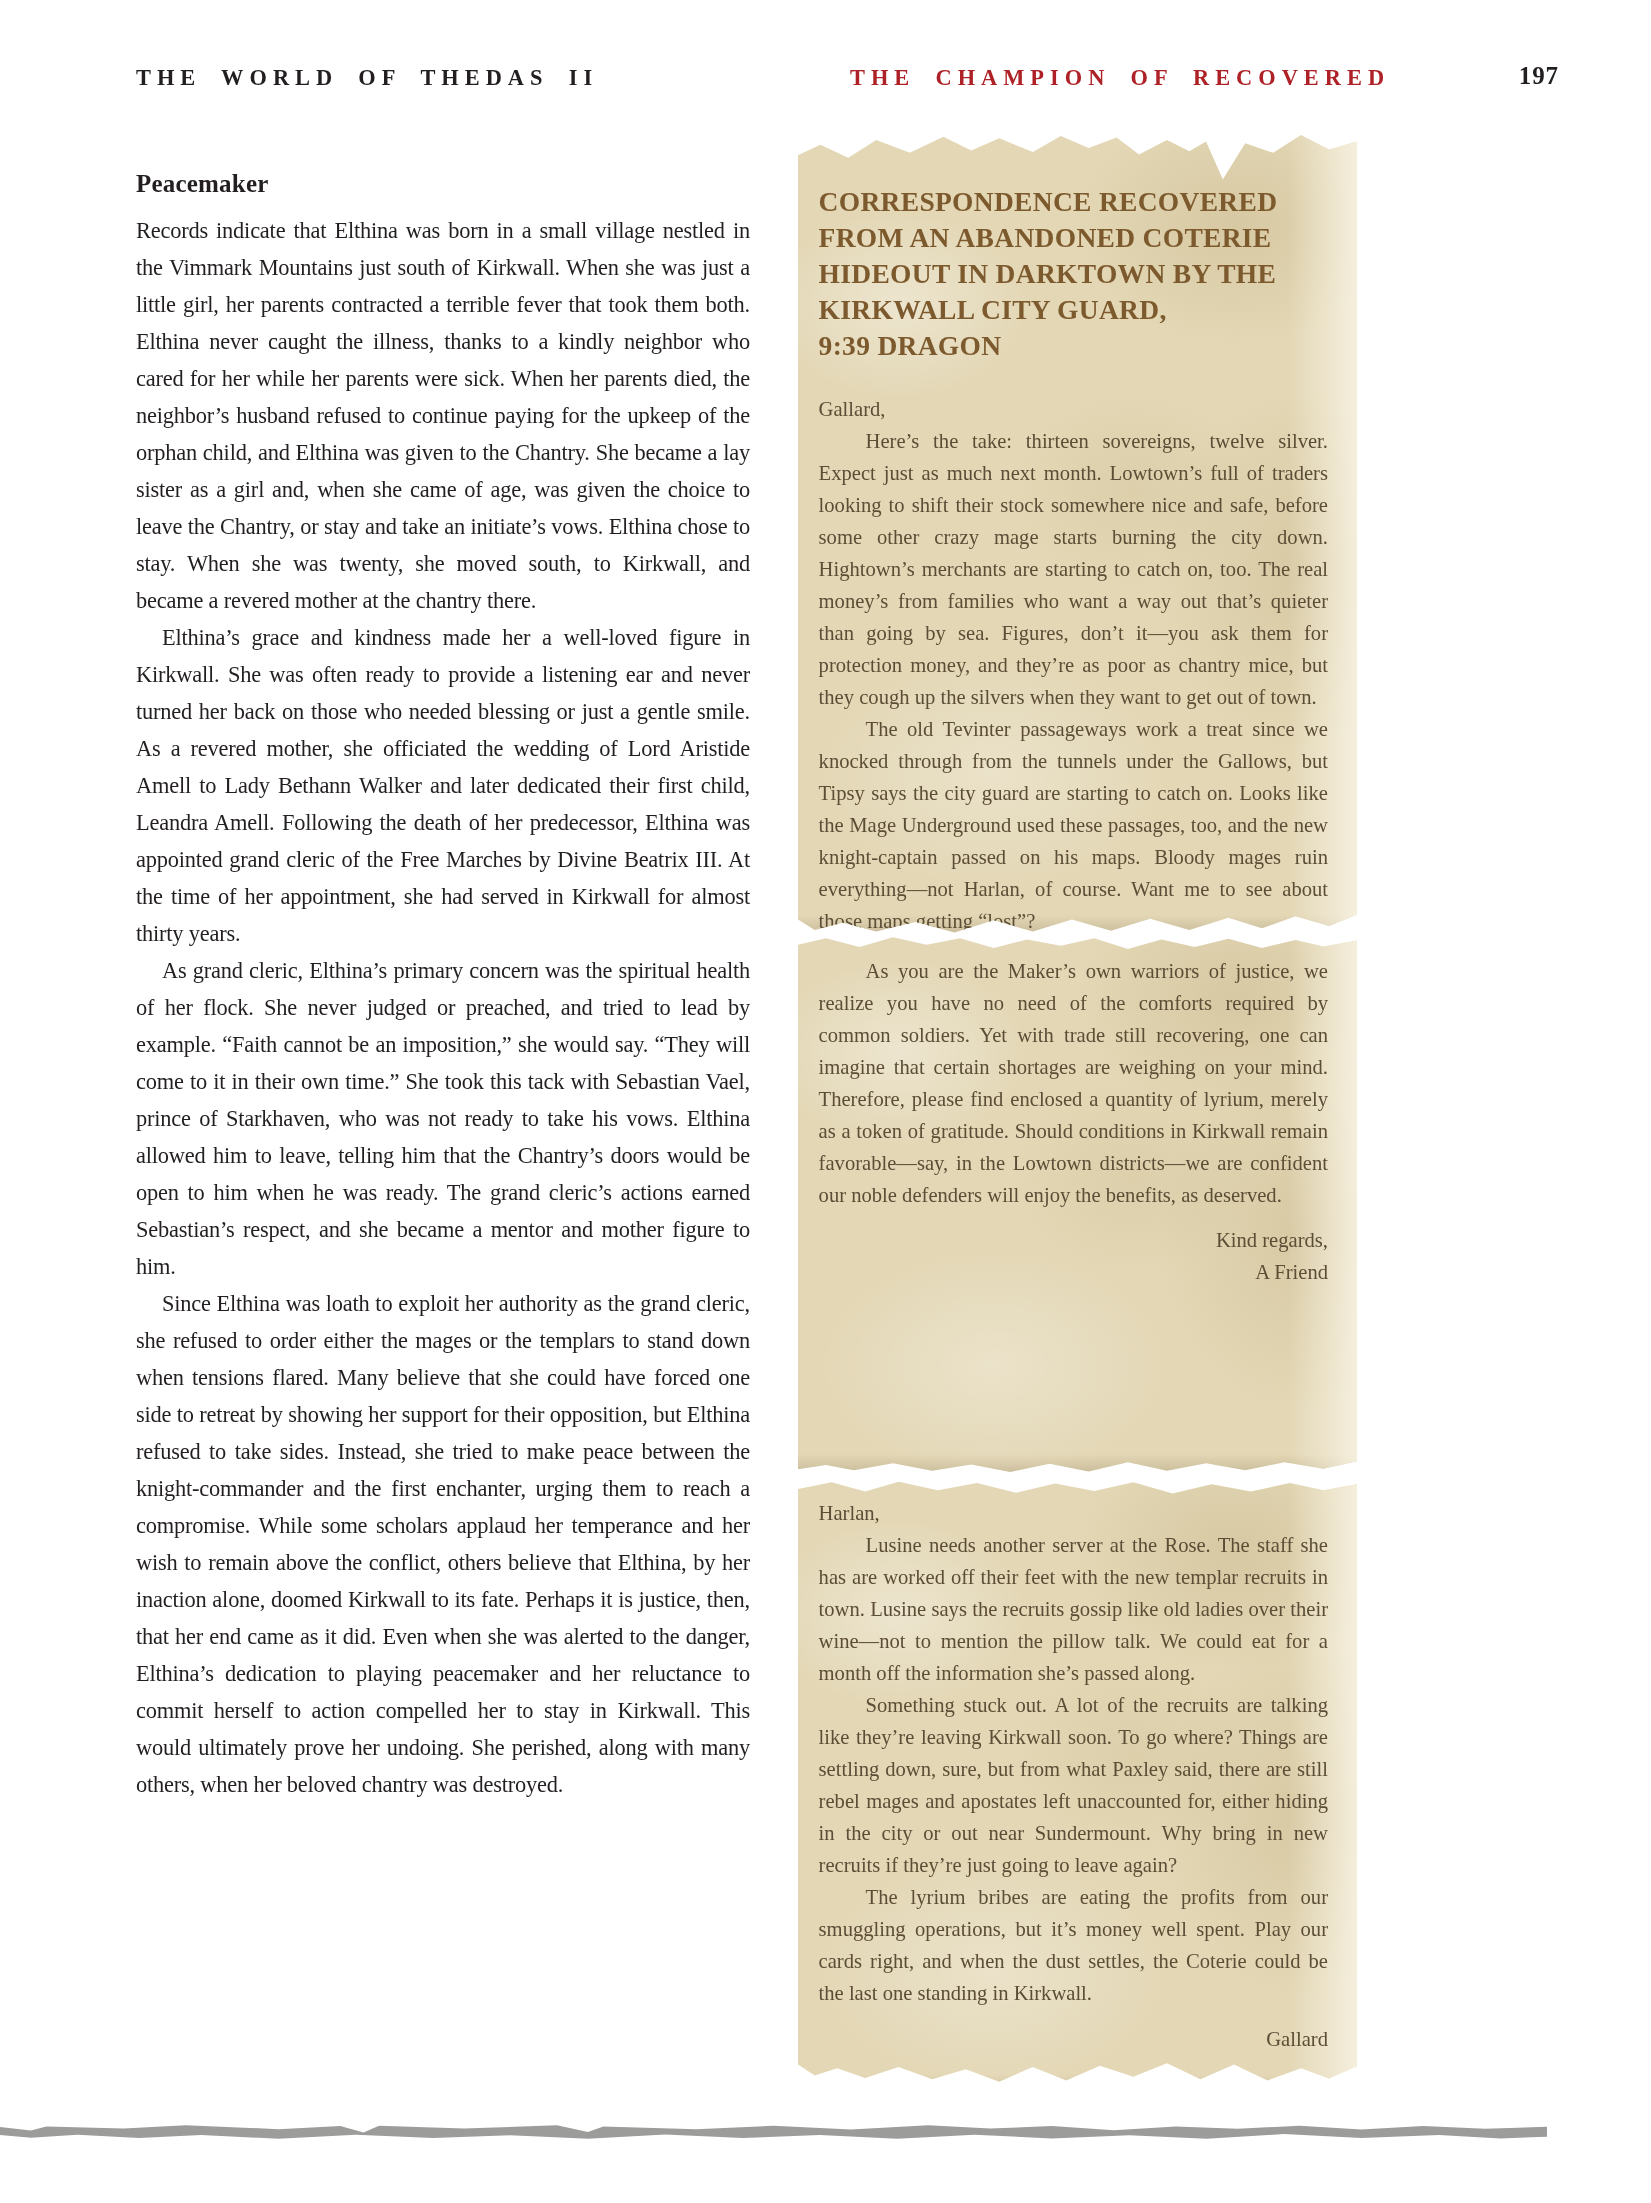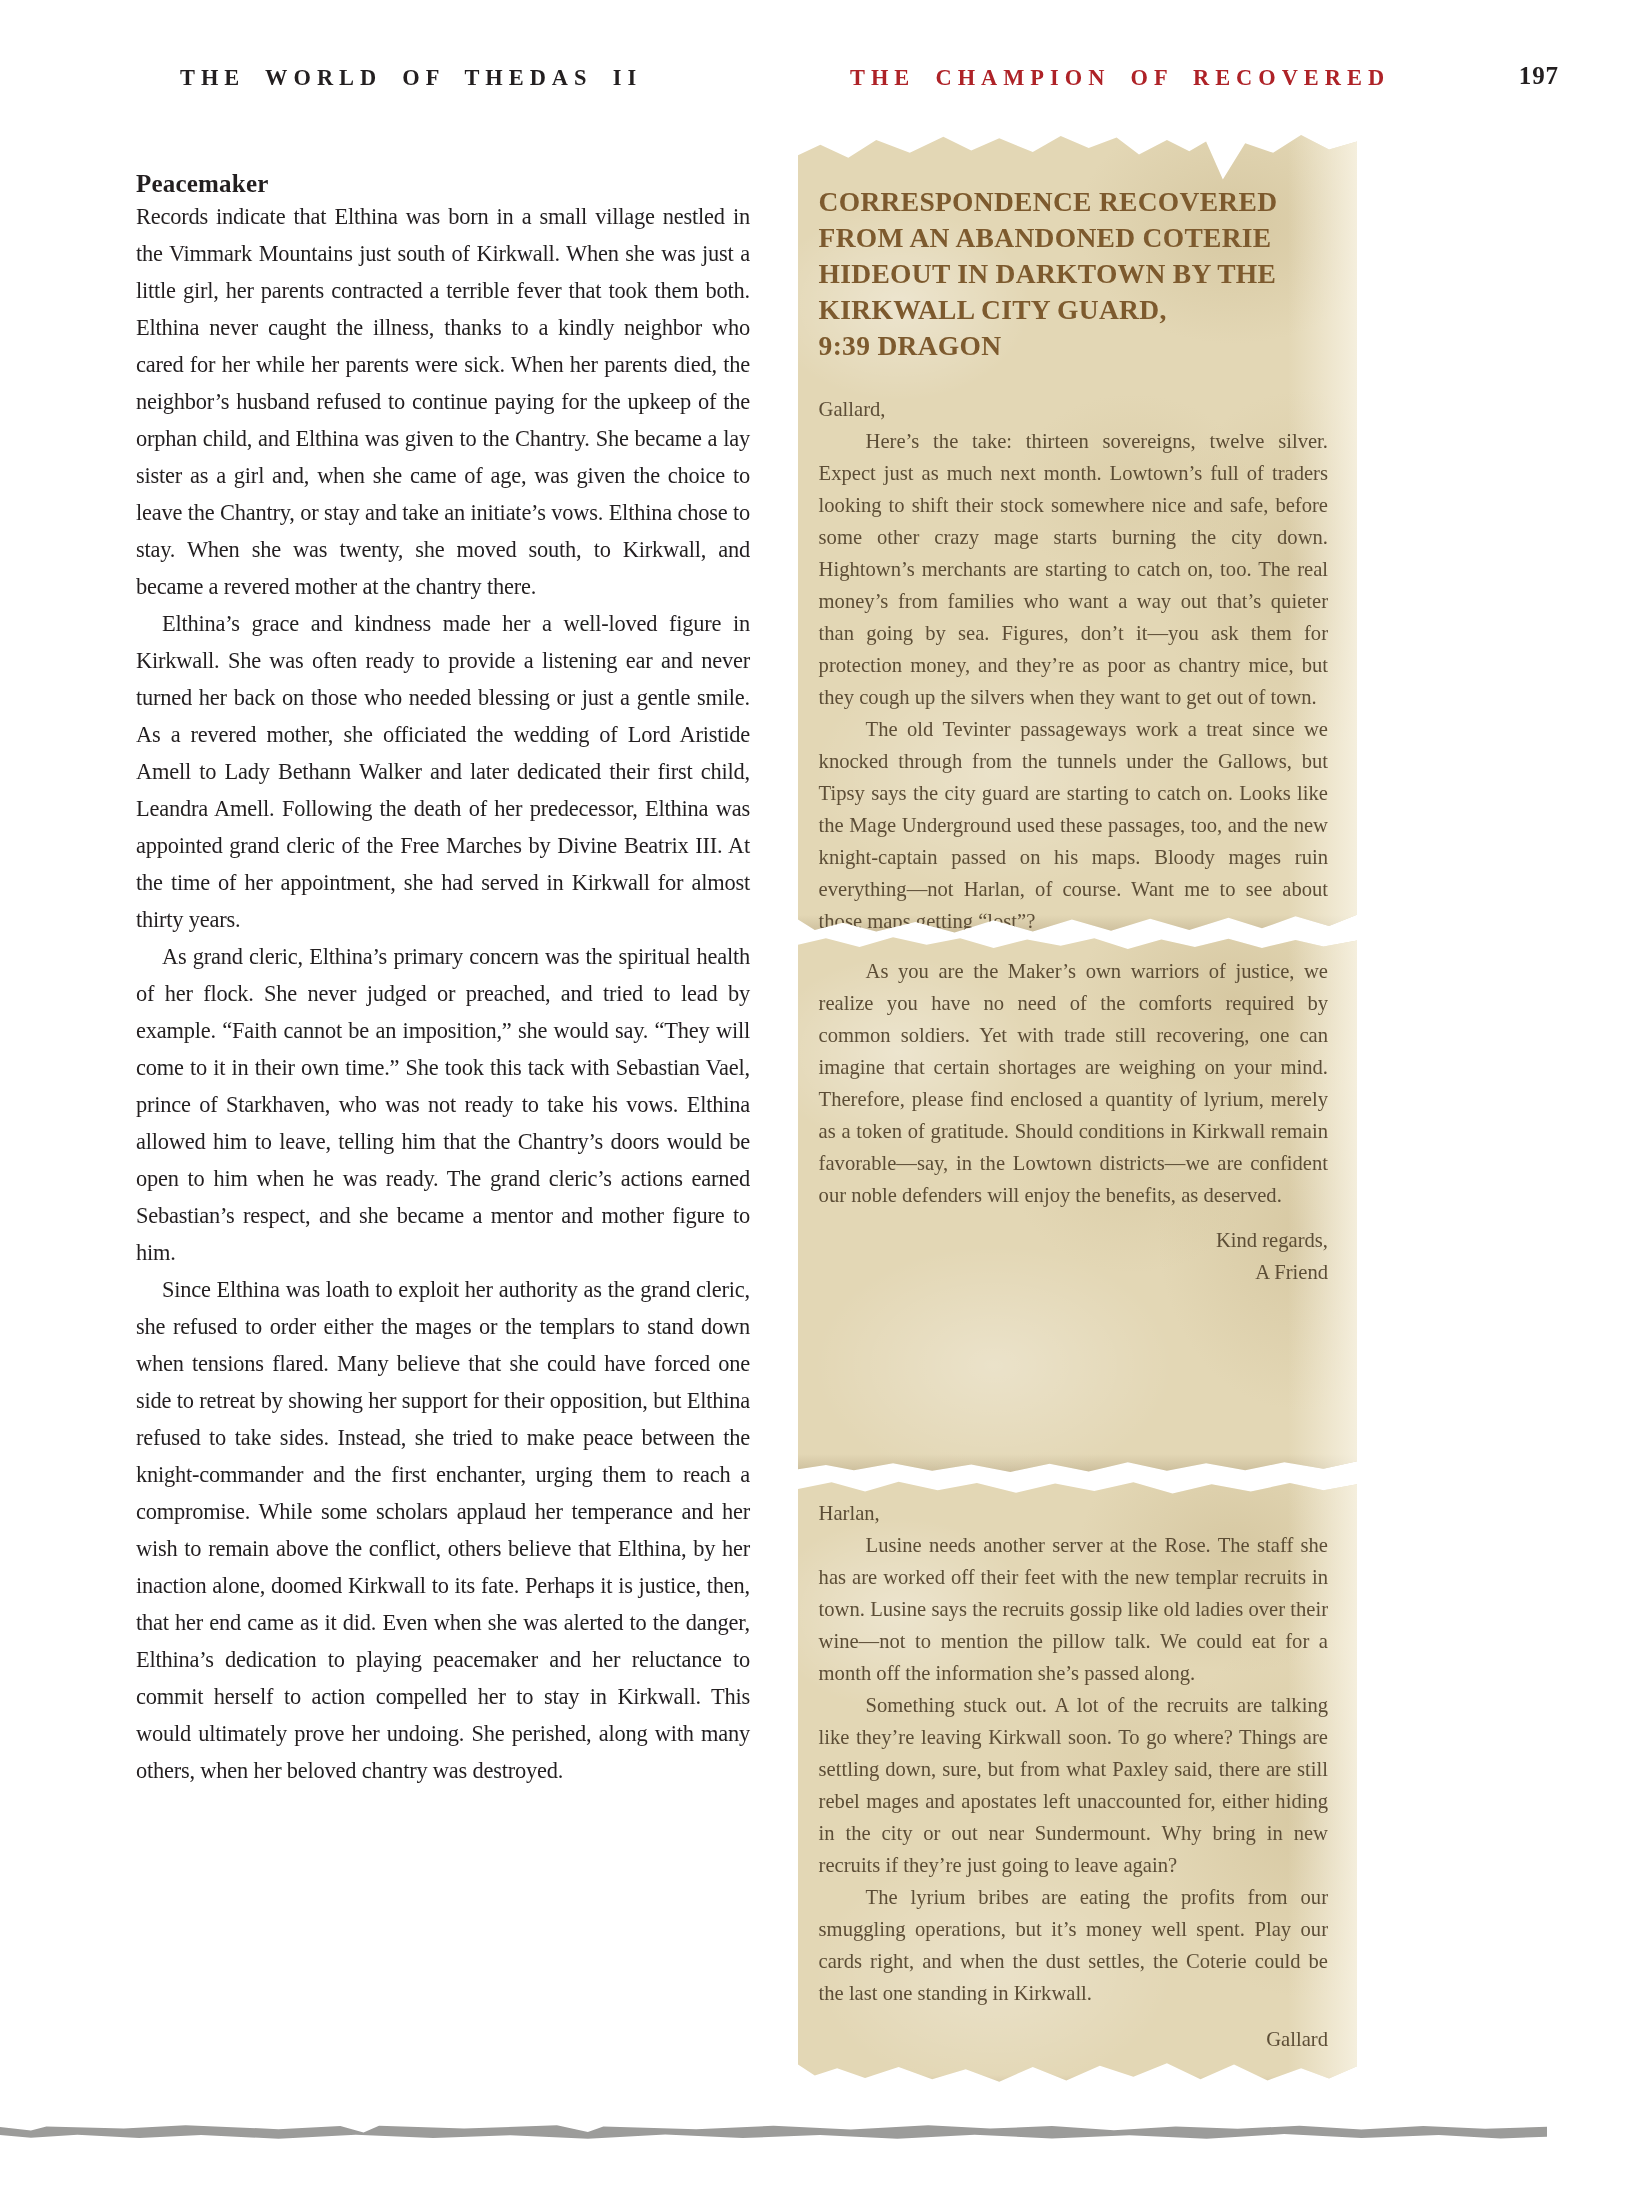--- a/index.html
+++ b/index.html
@@ -4,26 +4,26 @@
 <style>
   html,body{margin:0;padding:0;}
   body{
     width:1652px;height:2203px;position:relative;background:#ffffff;
     font-family:"Liberation Serif","DejaVu Serif",serif;
     color:#231f20;overflow:hidden;
   }
   
   .runhead{position:absolute;top:65px;font-size:22.4px;font-weight:bold;
     letter-spacing:6px;word-spacing:8.6px;white-space:nowrap;}
-  .runhead.book{left:136px;color:#231f20;margin-left:44px;}
+  .runhead.book{left:136px;color:#231f20;}
   .runhead.chapter{left:850px;color:#ae2227;}
   .pagenum{position:absolute;top:62px;right:93px;font-size:25px;font-weight:bold;letter-spacing:0.9px;}
   
   .article{position:absolute;left:136px;top:170px;width:614px;}
-  .article h2{font-size:25px;font-weight:bold;margin:0 0 0 0;letter-spacing:0.2px;}
+  .article h2{font-size:25px;font-weight:bold;margin:0 0 14px 0;letter-spacing:0.2px;}
   .article p{font-size:22.4px;line-height:37px;margin:0;text-align:justify;
     letter-spacing:-0.2px;}
   .article p.ind{text-indent:26px;}
   
   .sheet{position:absolute;left:798px;width:559px;box-sizing:border-box;overflow:hidden;
     background-color:#e3d7b5;
     background-image:
       linear-gradient(to left, rgba(248,243,228,0.85) 0px, rgba(248,243,228,0) 69px),
       radial-gradient(ellipse 189px 138px at 18% 22%, rgba(255,255,255,0.35), rgba(255,255,255,0) 70%),
       radial-gradient(ellipse 224px 172px at 78% 12%, rgba(186,166,118,0.30), rgba(186,166,118,0) 70%),

